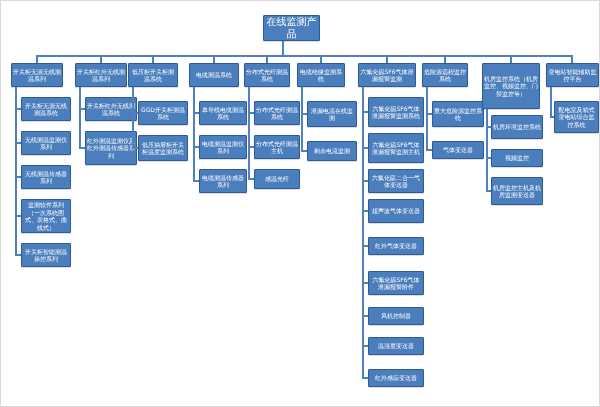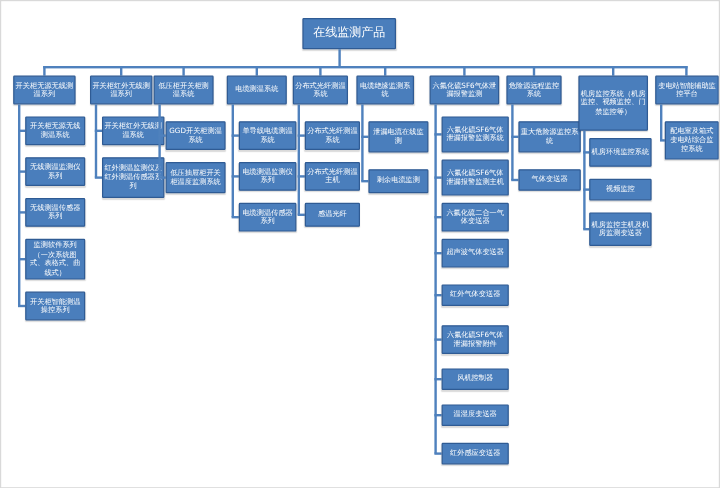--- a/index.html
+++ b/index.html
@@ -16,21 +16,21 @@
     border-radius:1px;box-shadow:0 1px 1px rgba(0,0,0,0.15);
   }
   .root{font-size:10px;background:#4a7ebc;}
   .cn{position:absolute;background:#4f81bd;}
 </style>
 </head>
 <body>
 
 <div id="canvas">
 
-  <div class="node root" style="left:251px;top:14px;width:78px;height:26px">在线监测产品</div>
+  <div class="node root" style="left:262px;top:14px;width:57px;height:26px">在线监测产品</div>
 
   <div class="cn" style="left:281px;top:40px;width:2px;height:14px"></div>
   <div class="cn" style="left:35px;top:54px;width:537px;height:2px"></div>
   <div class="cn" style="left:35px;top:54px;width:2px;height:8px"></div>
   <div class="cn" style="left:99px;top:54px;width:2px;height:8px"></div>
   <div class="cn" style="left:151px;top:54px;width:2px;height:8px"></div>
   <div class="cn" style="left:212px;top:54px;width:2px;height:8px"></div>
   <div class="cn" style="left:265px;top:54px;width:2px;height:8px"></div>
   <div class="cn" style="left:319px;top:54px;width:2px;height:8px"></div>
   <div class="cn" style="left:385px;top:54px;width:2px;height:8px"></div>

